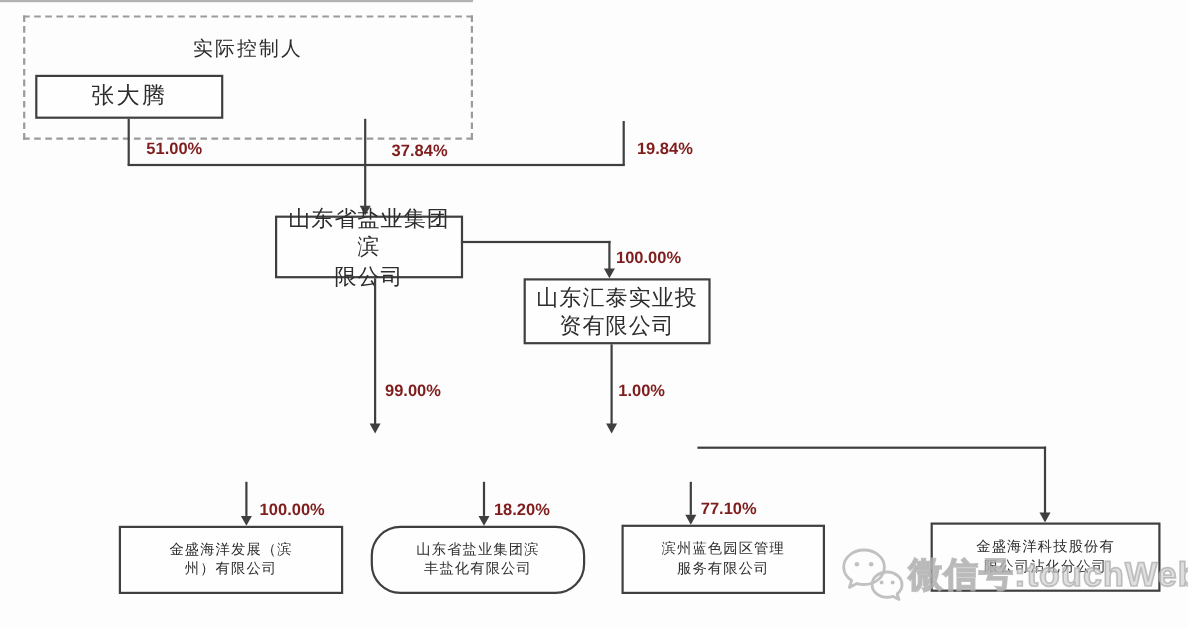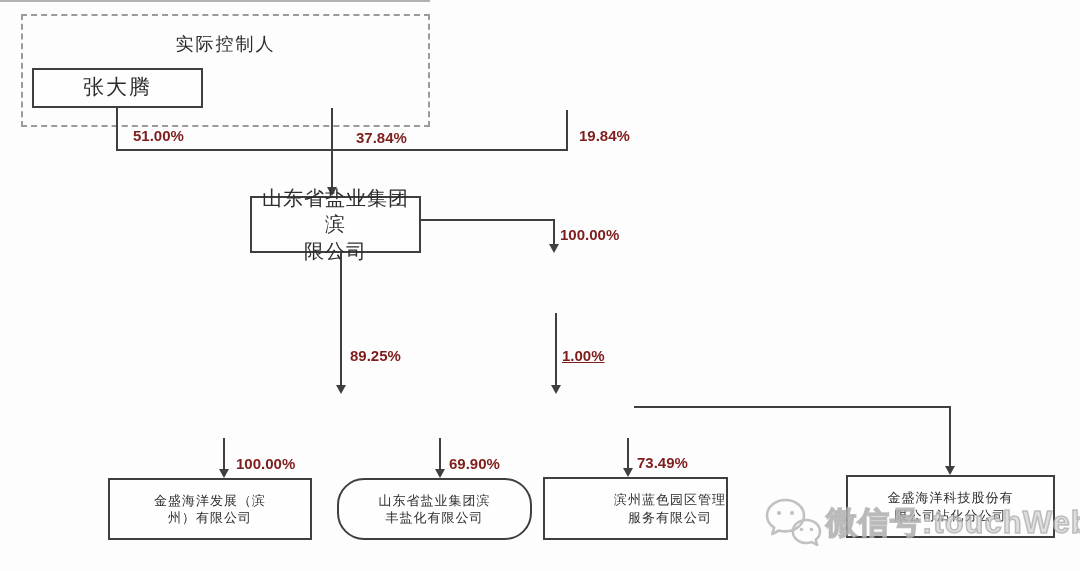--- a/index.html
+++ b/index.html
@@ -111,55 +111,59 @@
   <div class="node" style="left:250px; top:196px; width:171px; height:57px;">
     <span class="node-label fs20">山东省盐业集团滨
 限公司</span>
   </div>
 
   <div class="hline" style="left:419px; top:219px; width:136px;"></div>
   <div class="vline" style="left:553px; top:219px; height:26px;"></div>
   <div class="arrow-down" style="left:549px; top:244px;"></div>
   <span class="pct" style="left:560px; top:226px;">100.00%</span>
 
+  <div class="node" style="left:476px; top:253px; width:170px; height:60px;">
+    <span class="node-label fs20">山东汇泰实业投
+资有限公司</span>
+  </div>
 
   <div class="vline" style="left:340px; top:253px; height:133px;"></div>
   <div class="arrow-down" style="left:336px; top:385px;"></div>
-  <span class="pct" style="left:350px; top:347px;">89.25%</span>
+  <span class="pct" style="left:350px; top:347px;">99.00%</span>
 
   <div class="vline" style="left:555px; top:313px; height:73px;"></div>
   <div class="arrow-down" style="left:551px; top:385px;"></div>
-  <span class="pct" style="left:562px; top:347px;text-decoration:underline;">1.00%</span>
+  <span class="pct" style="left:562px; top:347px;">1.00%</span>
 
 
   <div class="vline" style="left:223px; top:438px; height:31px;"></div>
   <div class="arrow-down" style="left:219px; top:469px;"></div>
   <span class="pct" style="left:236px; top:455px;">100.00%</span>
 
   <div class="vline" style="left:439px; top:438px; height:31px;"></div>
   <div class="arrow-down" style="left:435px; top:469px;"></div>
-  <span class="pct" style="left:449px; top:455px;">69.90%</span>
+  <span class="pct" style="left:449px; top:455px;">18.20%</span>
 
   <div class="vline" style="left:627px; top:438px; height:30px;"></div>
   <div class="arrow-down" style="left:623px; top:468px;"></div>
-  <span class="pct" style="left:637px; top:454px;">73.49%</span>
+  <span class="pct" style="left:637px; top:454px;">77.10%</span>
 
   <div class="hline" style="left:634px; top:406px; width:317px;"></div>
   <div class="vline" style="left:949px; top:406px; height:61px;"></div>
   <div class="arrow-down" style="left:945px; top:466px;"></div>
 
   <div class="node" style="left:108px; top:478px; width:204px; height:62px;">
     <span class="node-label fs19">金盛海洋发展（滨
 州）有限公司</span>
   </div>
   <div class="node" style="left:337px; top:478px; width:195px; height:62px;border-radius:27px;">
     <span class="node-label fs19">山东省盐业集团滨
 丰盐化有限公司</span>
   </div>
-  <div class="node" style="left:543px; top:477px; width:185px; height:63px;justify-content:flex-end;">
+  <div class="node" style="left:565px; top:477px; width:185px; height:63px;">
     <span class="node-label fs19">滨州蓝色园区管理
 服务有限公司</span>
   </div>
   <div class="node" style="left:846px; top:475px; width:209px; height:63px;">
     <span class="node-label fs19">金盛海洋科技股份有
 限公司沾化分公司</span>
   </div>
 
   <div class="watermark" style="left:762px; top:496px;">
     <svg class="wechat-icon" width="62" height="54" viewBox="0 0 62 54">

